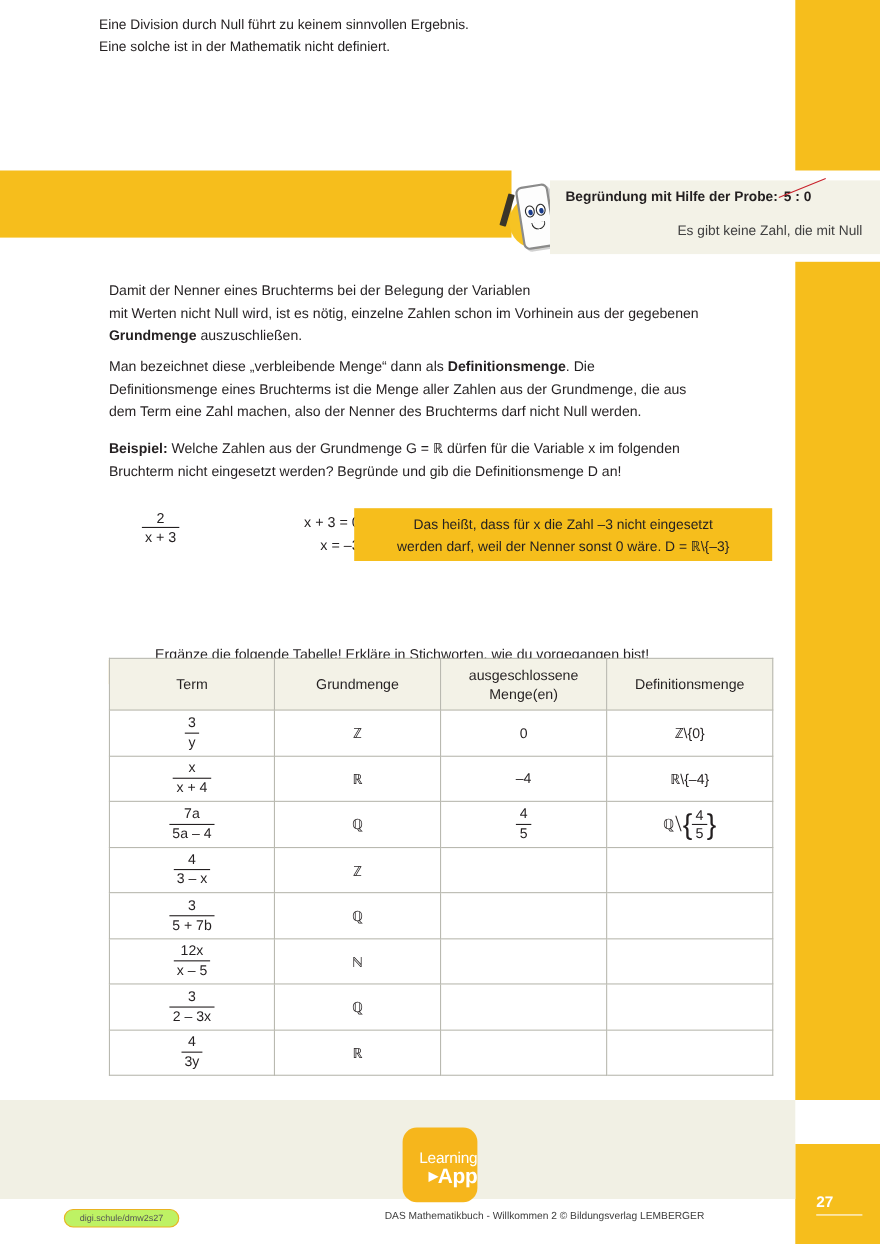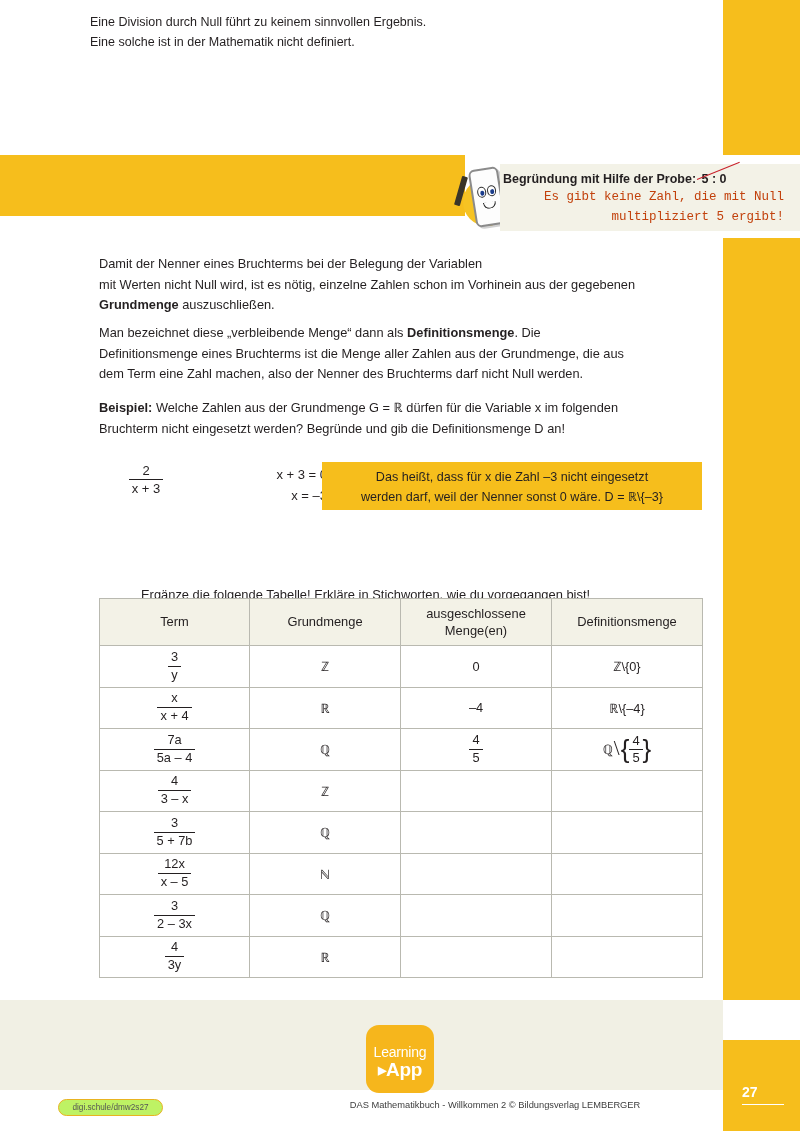--- a/index.html
+++ b/index.html
@@ -64,32 +64,32 @@
     position: absolute; left: 8px; top: 32px; width: 13px; height: 7px;
     border: 1.6px solid #2b2b2b; border-top: none;
     border-radius: 0 0 14px 14px;
   }
 
   
   #proof-box {
     position: absolute; left: 500px; top: 164px; width: 300px; height: 67px;
     background: #F3F2E7;
   }
-  #proof-inner { padding: 8px 16px 0 3px; text-align: right; }
+  #proof-inner { padding: 8px 16px 0 14px; text-align: right; }
   #proof-head {
     font-size: 12.5px; font-weight: bold; color: #231f20; text-align: left;
     position: relative; white-space: nowrap;
   }
   #proof-term { position: relative; display: inline-block; padding: 0 2px; }
   #proof-term .strike {
     position: absolute; left: -3px; top: 50%; width: 46px; height: 0;
     border-top: 1.6px solid #C8202A; transform: rotate(-22deg);
     transform-origin: left center;
   }
-  #proof-body { font-size: 12.5px; line-height: 1.6; color: #c2410c; margin-top: 1px; font-family: Liberation Mono, monospace; }
+  #proof-body { font-size: 12.5px; line-height: 1.6; color: #404040; margin-top: 14px; }
 
   
   .para {
     position: absolute; left: 99px; width: 610px;
     font-size: 12.8px; line-height: 1.62; color: #231f20;
   }
   #para1 { top: 254px; }
   #para2 { top: 323px; }
   #para3 { top: 398px; }
   .b { font-weight: bold; }
@@ -145,21 +145,21 @@
   .setbig .bs { font-size: 21px; margin: 0 1px 2px 1px; font-family: "Liberation Serif", serif; }
   .setbig .brace { font-size: 26px; line-height: 0.8; font-weight: 300; }
 
   
   #cream-band {
     position: absolute; left: 0px; top: 1000px; width: 723px; height: 90px;
     background: #F1F0E4;
   }
   #app-badge {
     position: absolute; left: 366px; top: 1025px; width: 68px; height: 68px;
-    background: #F6B61C; border-radius: 13px; color: #fff; text-align: center;
+    background: #F6B61C; border-radius: 13px; color: #fff; text-align: right;
   }
   #app-badge .l1 { font-size: 14px; padding-top: 19px; letter-spacing: -0.2px; }
   #app-badge .l2 { font-size: 19px; font-weight: bold; margin-top: -1px; letter-spacing: -0.3px; }
   #app-badge .l2 .tri { font-size: 11px; vertical-align: 2px; }
 
   #qr-pill {
     position: absolute; left: 58px; top: 1099px; width: 105px; height: 17px;
     border: 1.2px solid #E8B321; border-radius: 9px;
     font-size: 8.2px; color: #555; text-align: center; line-height: 15px;
     background: #bef264;
@@ -211,21 +211,20 @@
     <div id="proof-inner">
       <div id="proof-head">
         <span>Begründung mit Hilfe der Probe:</span>
         <span id="proof-term">
           <span>5 : 0</span>
           <span class="strike"></span>
         </span>
       </div>
       <div id="proof-body">
         <div>Es gibt keine Zahl, die mit Null</div>
-        <div>multipliziert 5 ergibt!</div>
       </div>
     </div>
   </div>
 
   <div class="para" id="para1">
     <span>Damit der Nenner eines Bruchterms bei der Belegung der Variablen</span><br>
     <span>mit Werten nicht Null wird, ist es nötig, einzelne Zahlen schon im Vorhinein aus der gegebenen</span><br>
     <span class="b">Grundmenge</span><span> auszuschließen.</span>
   </div>
 

